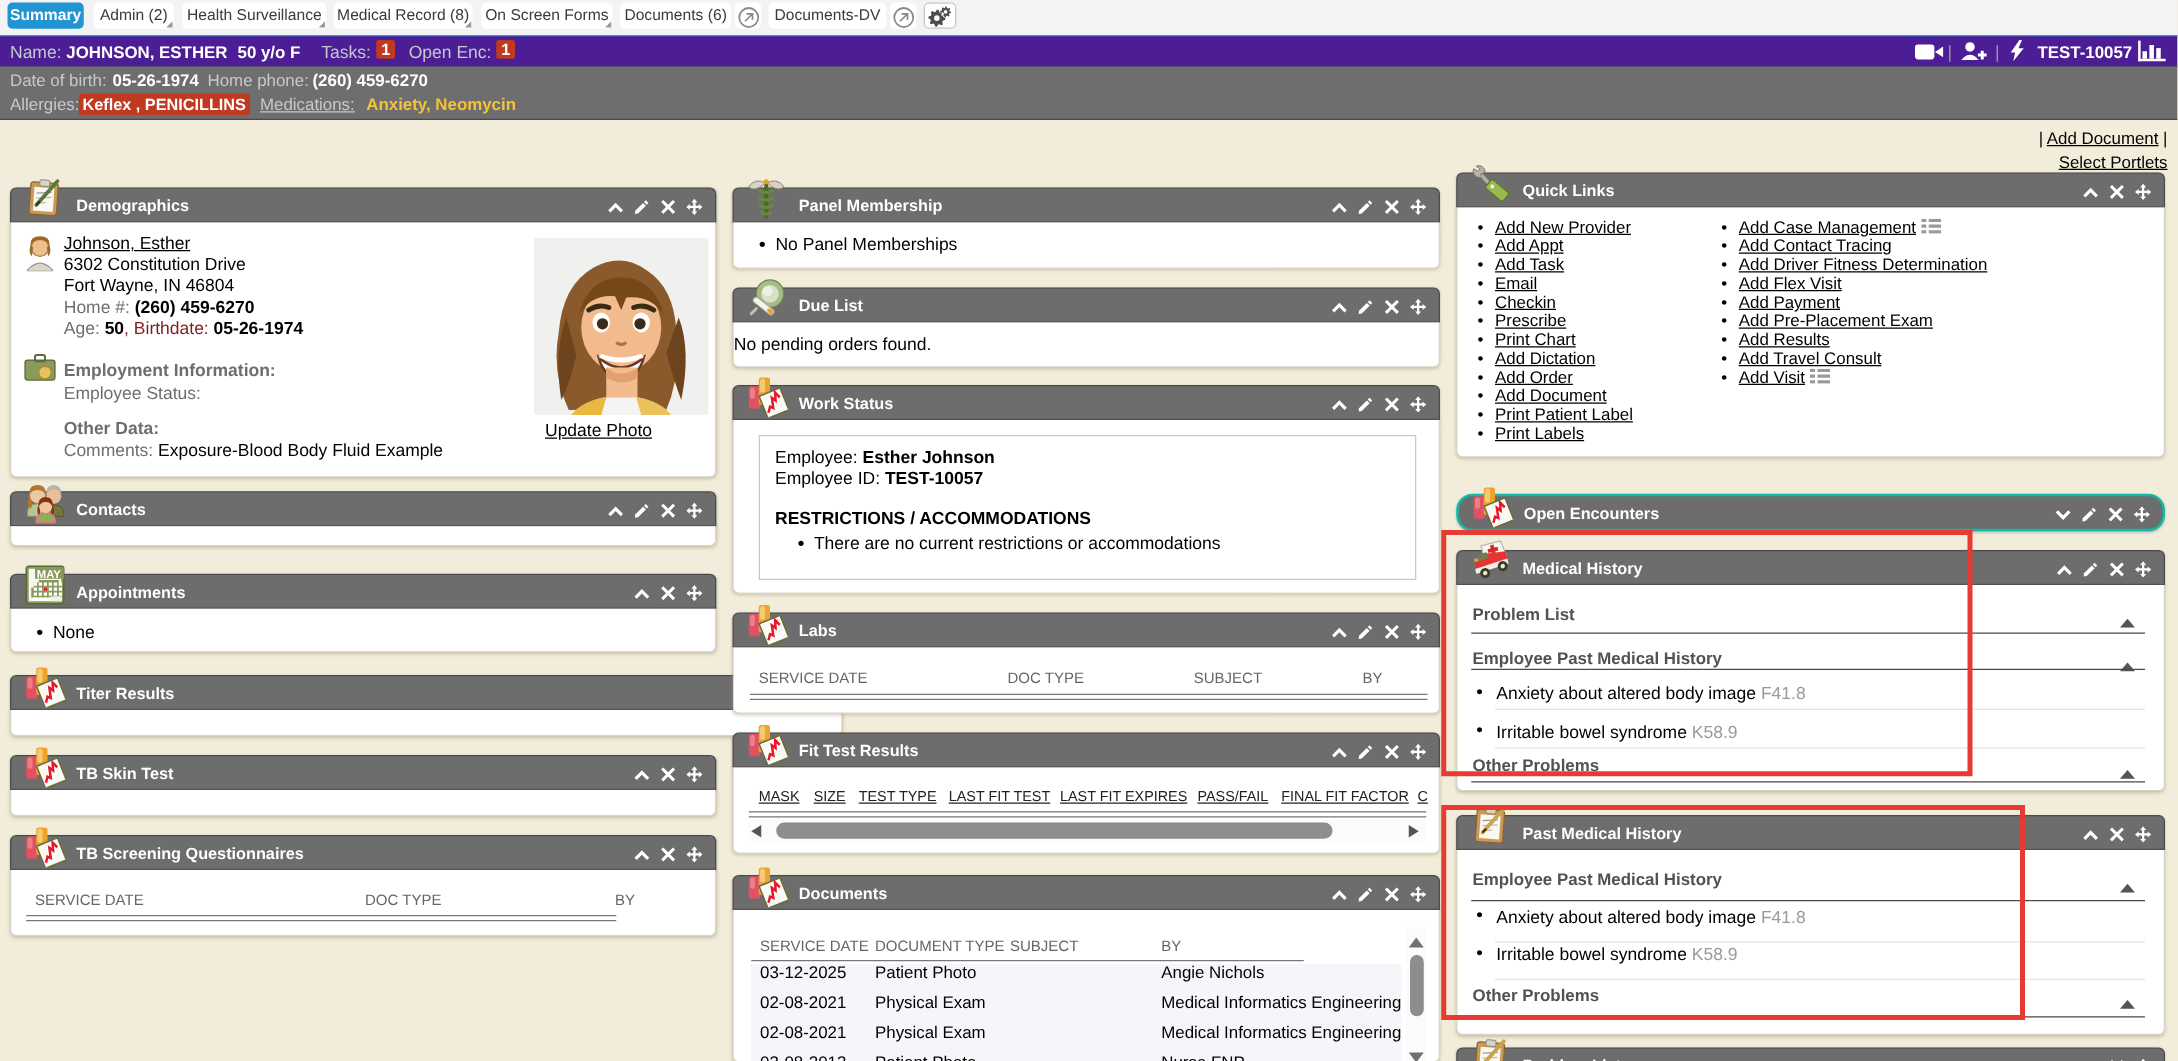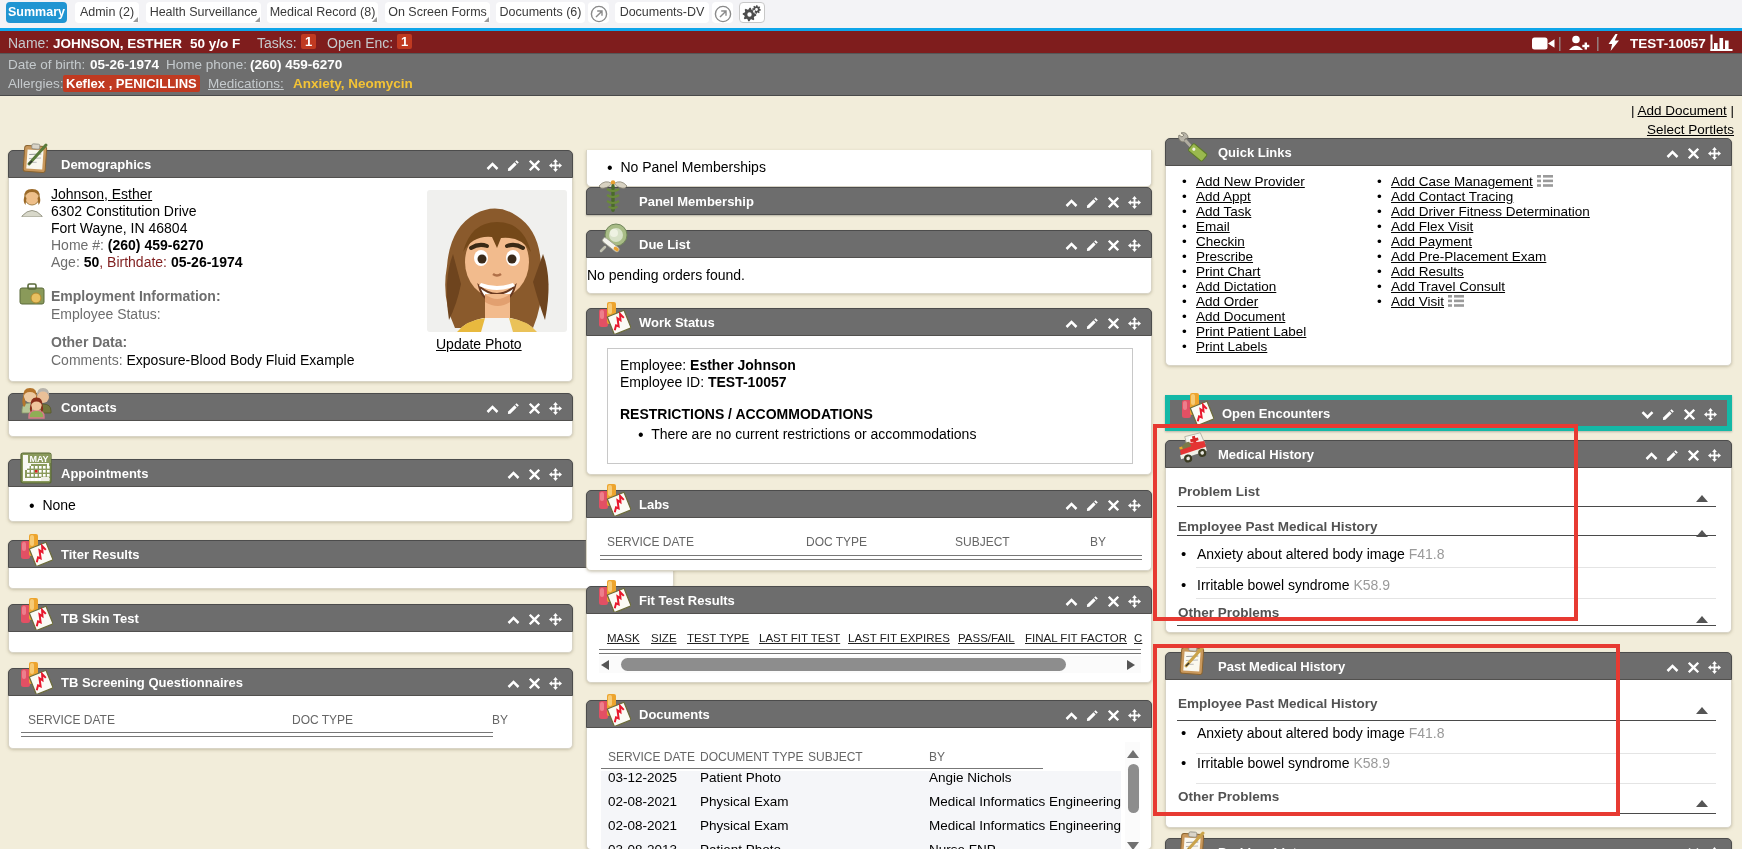--- a/index.html
+++ b/index.html
@@ -13,21 +13,21 @@
         </svg></span></span>
     <span style="position:absolute;left:615px;top:2px;width:94px;height:21px;background:#fff;border-radius:4px;text-align:center;font-size:12.5px;color:#3a3a3a;line-height:21px;">Documents-DV</span>
     <span style="position:absolute;left:712px;top:2px;width:21px;height:21px;background:#fff;border-radius:4px;text-align:center;font-size:12.5px;color:#3a3a3a;line-height:21px;"><span style="position:relative;top:2px"><svg width="20" height="20" viewBox="0 0 20 20">
           <circle cx="10" cy="10" r="7.6" fill="none" stroke="#8a8a8a" stroke-width="1.4"></circle>
           <path d="M7 13 L12.6 7.4 M8.2 7 H13 V11.8" stroke="#8a8a8a" stroke-width="1.4" fill="none"></path>
         </svg></span></span>
     <span style="position:absolute;left:739px;top:2px;width:26px;height:21px;background:#fff;border-radius:4px;text-align:center;font-size:12.5px;color:#3a3a3a;line-height:21px;border:1px solid #c8c8c8;box-sizing:border-box;"><span style="position:relative;top:2px"><svg width="20" height="17" viewBox="0 0 20 17">
           <path fill="#4d4d4d" fill-rule="evenodd" d="M14.3 9.5 L14.2 10.8 L12.3 11.5 L11.8 12.4 L12.3 14.3 L11.3 15.2 L9.5 14.3 L8.5 14.6 L7.5 16.3 L6.2 16.2 L5.5 14.3 L4.6 13.8 L2.7 14.3 L1.8 13.3 L2.7 11.5 L2.4 10.5 L0.7 9.5 L0.8 8.2 L2.7 7.5 L3.2 6.6 L2.7 4.7 L3.7 3.8 L5.5 4.7 L6.5 4.4 L7.5 2.7 L8.8 2.8 L9.5 4.7 L10.4 5.2 L12.3 4.7 L13.2 5.7 L12.3 7.5 L12.6 8.5 Z M9.7 9.5 A2.2 2.2 0 1 0 5.3 9.5 A2.2 2.2 0 1 0 9.7 9.5 Z M18.9 4.5 L18.8 5.4 L17.5 5.7 L17.2 6.3 L17.6 7.6 L16.9 8.2 L15.7 7.5 L15.1 7.6 L14.5 8.9 L13.6 8.8 L13.3 7.5 L12.7 7.2 L11.4 7.6 L10.8 6.9 L11.5 5.7 L11.4 5.1 L10.1 4.5 L10.2 3.6 L11.5 3.3 L11.8 2.7 L11.4 1.4 L12.1 0.8 L13.3 1.5 L13.9 1.4 L14.5 0.1 L15.4 0.2 L15.7 1.5 L16.3 1.8 L17.6 1.4 L18.2 2.1 L17.5 3.3 L17.6 3.9 Z M15.9 4.5 A1.4 1.4 0 1 0 13.1 4.5 A1.4 1.4 0 1 0 15.9 4.5 Z"></path>
         </svg></span></span>
   </div>
-<div style="position:absolute;left:0;top:28px;width:1742px;height:26px;background:#7f1d1d;border-top:3px solid #0ea5e9;border-bottom:1px solid #575757;box-sizing:border-box;font-size:14px">
+<div style="position:absolute;left:0;top:28px;width:1742px;height:26px;background:#4c1d95;border-top:1px solid #0ea5e9;border-bottom:1px solid #575757;box-sizing:border-box;font-size:14px">
     <span style="position:absolute;left:8px;top:4px;white-space:nowrap;color:#c5cacd;">Name:</span>
     <span style="position:absolute;left:53px;top:5px;white-space:nowrap;color:#fff;font-weight:bold;font-size:13.5px">JOHNSON, ESTHER</span>
     <span style="position:absolute;left:190px;top:5px;white-space:nowrap;color:#fff;font-weight:bold;font-size:13.5px">50 y/o F</span>
     <span style="position:absolute;left:257px;top:4px;white-space:nowrap;color:#c5cacd;">Tasks:</span>
     <span style="position:absolute;left:301px;top:3px;white-space:nowrap;display:inline-block;background:#c03a21;color:#fff;font-weight:bold;border-radius:2px;padding:0 4px;font-size:13px;">1</span>
     <span style="position:absolute;left:327px;top:4px;white-space:nowrap;color:#c5cacd;">Open Enc:</span>
     <span style="position:absolute;left:397px;top:3px;white-space:nowrap;display:inline-block;background:#c03a21;color:#fff;font-weight:bold;border-radius:2px;padding:0 4px;font-size:13px;">1</span>
     <span style="position:absolute;left:1532px;top:5px;white-space:nowrap;"><svg width="24" height="15" viewBox="0 0 24 15">
         <rect x="0" y="1.5" width="15.5" height="12" rx="2.5" fill="#fff"></rect>
         <path d="M16 7.5 L22.5 3.2 v8.6 z" fill="#fff"></path>
@@ -312,23 +312,20 @@
           </svg></span></span>
     </div>
     <div style="position:relative;height:52px;background:#fff;border:1px solid #d8d4c6;border-top:none;border-radius:0 0 5px 5px;box-shadow:0 1px 3px rgba(160,150,120,.5);">
       <div style="position:absolute;left:19px;top:15px;"><span class="thead">SERVICE DATE</span></div>
       <div style="position:absolute;left:283px;top:15px;"><span class="thead">DOC TYPE</span></div>
       <div style="position:absolute;left:483px;top:15px;"><span class="thead">BY</span></div>
       <div style="position:absolute;left:12px;top:36px;width:472px;height:3px;border-top:1px solid #777;border-bottom:1px solid #777"></div>
     </div>
   </div>
 <div style="position:absolute;left:586px;top:150px;width:566px">
-    <div style="position:relative;height:36px;background:#fff;border:1px solid #d8d4c6;border-top:none;border-radius:0 0 5px 5px;box-shadow:0 1px 3px rgba(160,150,120,.5);">
-      <div style="position:absolute;left:20px;top:9px;"><span style="font-size:16px;vertical-align:-1px">•</span>&nbsp; No Panel Memberships</div>
-    </div>
     <div style="position:relative;height:26px;background:#6d6d6d;border:1px solid #4c4c4c;border-radius:5px 5px 0 0;box-shadow:0 1px 2px rgba(0,0,0,.25)">
       <span style="position:absolute;left:10px;top:-9px"><svg width="34" height="34" viewBox="0 0 34 34">
           <path d="M2 7 Q8 0 15 4.5 Q10 10 4 9 Z" fill="#d8d2c2" stroke="#8a8575" stroke-width="0.8"></path>
           <path d="M30 7 Q24 0 17 4.5 Q22 10 28 9 Z" fill="#d8d2c2" stroke="#8a8575" stroke-width="0.8"></path>
           <circle cx="16" cy="3.5" r="2.2" fill="#e8a030"></circle>
           <rect x="14.3" y="5" width="3.4" height="28" rx="1.7" fill="#4a6a2a"></rect>
           <path d="M10 10 q6 4 12 0 M10 16 q6 4 12 0 M10 22 q6 4 12 0 M11.5 27.5 q4.5 3.5 9 0" stroke="#6a8a3a" stroke-width="2.2" fill="none"></path>
         </svg></span>
       <span style="position:absolute;left:52px;top:6px;font-size:13px;font-weight:bold;color:#fff;white-space:nowrap">Panel Membership</span>
       <span style="position:absolute;right:10px;top:7px;line-height:13px"><span style="margin-left:8px"><svg width="13" height="13" viewBox="0 0 13 13" style="display:inline-block;vertical-align:middle">
@@ -339,20 +336,23 @@
           </svg></span><span style="margin-left:8px"><svg width="13" height="13" viewBox="0 0 13 13" style="display:inline-block;vertical-align:middle">
             <path fill="#fff" d="M2.6 0.9 L6.5 4.8 L10.4 0.9 L12.1 2.6 L8.2 6.5 L12.1 10.4 L10.4 12.1 L6.5 8.2 L2.6 12.1 L0.9 10.4 L4.8 6.5 L0.9 2.6 Z"></path>
           </svg></span><span style="margin-left:8px"><svg width="13" height="13" viewBox="0 0 13 13" style="display:inline-block;vertical-align:middle">
             <path fill="#fff" d="M6.5 0 L8.9 2.9 L4.1 2.9 Z"></path>
             <path fill="#fff" d="M6.5 13 L4.1 10.1 L8.9 10.1 Z"></path>
             <path fill="#fff" d="M0 6.5 L2.9 4.1 L2.9 8.9 Z"></path>
             <path fill="#fff" d="M13 6.5 L10.1 8.9 L10.1 4.1 Z"></path>
             <rect x="5.6" y="2.2" width="1.8" height="8.6" fill="#fff"></rect>
             <rect x="2.2" y="5.6" width="8.6" height="1.8" fill="#fff"></rect>
           </svg></span></span>
+    </div>
+    <div style="position:relative;height:36px;background:#fff;border:1px solid #d8d4c6;border-top:none;border-radius:0 0 5px 5px;box-shadow:0 1px 3px rgba(160,150,120,.5);">
+      <div style="position:absolute;left:20px;top:9px;"><span style="font-size:16px;vertical-align:-1px">•</span>&nbsp; No Panel Memberships</div>
     </div>
   </div>
 <div style="position:absolute;left:586px;top:230px;width:566px">
     <div style="position:relative;height:26px;background:#6d6d6d;border:1px solid #4c4c4c;border-radius:5px 5px 0 0;box-shadow:0 1px 2px rgba(0,0,0,.25)">
       <span style="position:absolute;left:10px;top:-9px"><svg width="34" height="34" viewBox="0 0 34 34">
           <circle cx="19" cy="13" r="11" fill="#a8bc86" stroke="#70855a" stroke-width="1"></circle>
           <circle cx="19" cy="13" r="7" fill="#d8e2c8"></circle>
           <circle cx="17" cy="11" r="4" fill="#eef2e2"></circle>
           <g transform="rotate(38 12 22)">
             <rect x="4" y="19" width="20" height="5" rx="2.5" fill="#f4f4ee" stroke="#9a9a8a" stroke-width="0.8"></rect>
@@ -635,21 +635,21 @@
             <rect x="6" y="0" width="10" height="2.6"></rect>
             <rect x="0" y="4.6" width="4" height="2.6"></rect>
             <rect x="6" y="4.6" width="10" height="2.6"></rect>
             <rect x="0" y="9.2" width="4" height="2.6"></rect>
             <rect x="6" y="9.2" width="10" height="2.6"></rect>
           </g>
         </svg></div>
     </div>
   </div>
 <div style="position:absolute;left:1165px;top:395px;width:567px">
-    <div style="position:relative;height:26px;background:#6d6d6d;border:5px solid #14b8a6;border-radius:0;box-shadow:0 1px 2px rgba(0,0,0,.25)">
+    <div style="position:relative;height:26px;background:#6d6d6d;border:2px solid #14b8a6;border-radius:13px;box-shadow:0 1px 2px rgba(0,0,0,.25)">
       <span style="position:absolute;left:10px;top:-9px"><svg width="34" height="34" viewBox="0 0 34 34">
           <rect x="2" y="9" width="9" height="18" rx="2.5" fill="#e25064"></rect>
           <rect x="3" y="10" width="4" height="9" rx="2" fill="#f08a96" opacity=".8"></rect>
           <rect x="10" y="2" width="9" height="22" rx="2" fill="#eda42d"></rect>
           <rect x="11" y="3" width="4" height="11" rx="2" fill="#f7cf7e" opacity=".9"></rect>
           <g transform="rotate(-22 22 22)">
             <rect x="13" y="13" width="18" height="19" fill="#fbfbf5" stroke="#6b6b3a" stroke-width="1.2"></rect>
             <polyline points="15,28 18,24 20,26 22,18 24,21 26,15 28,20" fill="none" stroke="#e8182c" stroke-width="2"></polyline>
           </g>
         </svg></span>

